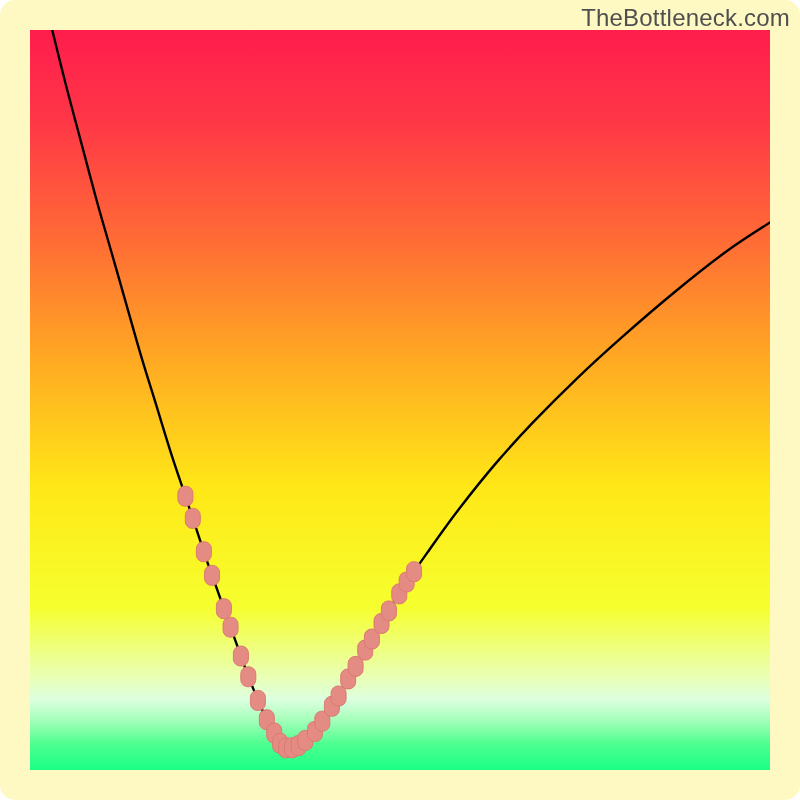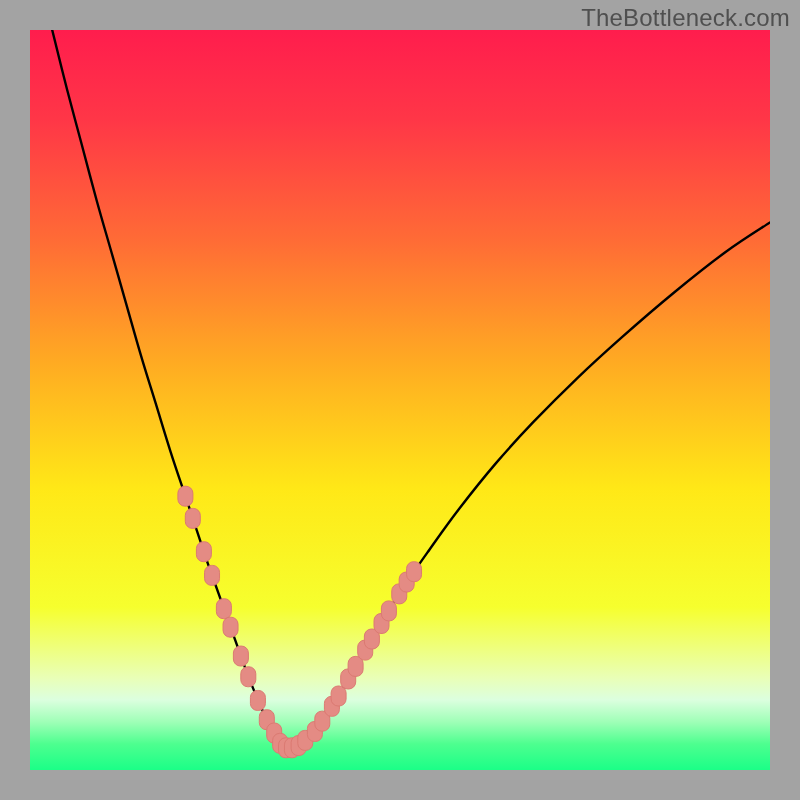--- a/index.html
+++ b/index.html
@@ -6,22 +6,23 @@
     margin: 0;
     padding: 0;
     width: 800px;
     height: 800px;
     overflow: hidden;
     font-family: Arial, Helvetica, sans-serif;
   }
   .frame {
     width: 800px;
     height: 800px;
-    background: #a3a3a3;
+    background: #fef9c3;
     position: relative;
+    border-radius: 15px;
   }
   .plot-area {
     position: absolute;
     left: 30px;
     top: 30px;
     width: 740px;
     height: 740px;
   }
   .attribution {
     position: absolute;

